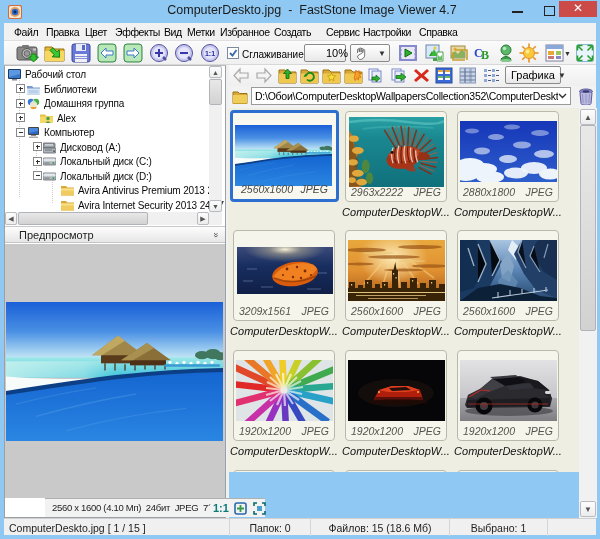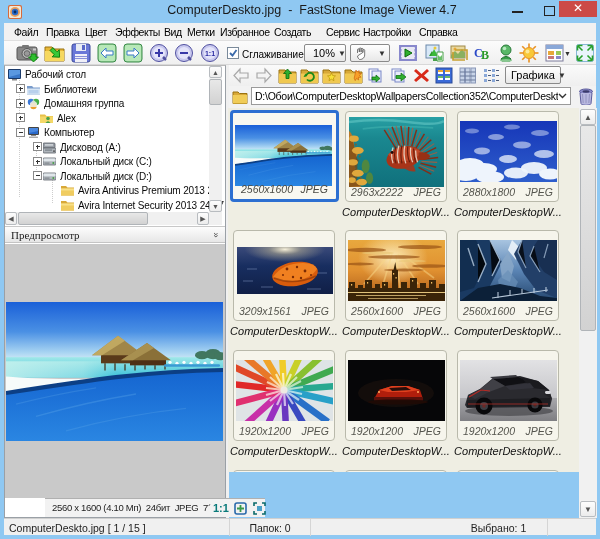--- a/index.html
+++ b/index.html
@@ -131,21 +131,21 @@
 <svg class="t1" style="left:196px;" width="20" height="20" viewBox="0 0 20 20">
       <circle cx="10" cy="10" r="8.5" fill="#c8c8ee" stroke="#5050a0"></circle>
       <circle cx="10" cy="10" r="6" fill="#e4e4fa"></circle>
       <text x="10" y="13" font-size="7" font-weight="bold" fill="#2828a0" text-anchor="middle" font-family="Liberation Sans">1:1</text>
     </svg>
 <div style="position:absolute;left:223px;top:6px;width:12px;height:12px;background:#fff;border:1px solid #7a8a9a;"><svg width="10" height="10" viewBox="0 0 10 10">
         <path d="M2,5 l2.5,2.5 L8.5,2" stroke="#3a6aaa" stroke-width="1.8" fill="none"></path>
       </svg></div>
 <span style="position:absolute;left:238px;top:8px;font-size:10px;">Сглаживание</span>
 <div class="combo" style="position:absolute;left:300px;top:3px;width:42px;">
-      <span style="margin-left:8px;">10%</span>
+      <span style="margin-left:21px;">10%</span>
       <span class="arr">▼</span>
     </div>
 <div class="combo" style="position:absolute;left:346px;top:3px;width:40px;">
       <svg width="12" height="13" viewBox="0 0 12 13" style="margin-left:4px;">
         <path d="M2.5,6 V2.8 a.9,.9 0 0 1 1.8,0 V5 M4.3,5 V1.8 a.9,.9 0 0 1 1.8,0 V5 M6.1,5 V2.2 a.9,.9 0 0 1 1.8,0 V5.4 M7.9,5.4 V3.4 a.9,.9 0 0 1 1.8,0 V8 a4.5,4.5 0 0 1 -4.5,4.5 h-.6 A4.2,4.2 0 0 1 2.5,9 Z" fill="#fff" stroke="#555" stroke-width=".8"></path>
       </svg>
       <span class="arr">▼</span>
     </div>
 <svg class="t1" style="left:394px;" width="20" height="20" viewBox="0 0 20 20">
       <rect x="1" y="2" width="18" height="16" fill="#8888cc"></rect>
@@ -463,21 +463,21 @@
       <div class="sbtn" style="left:0;top:134px;width:13px;height:12px;font-size:7px;">▼</div>
     </div>
     <div class="sb abs" style="left:0;top:146px;width:204px;height:13px;">
       <div class="sbtn" style="left:0;top:0;width:12px;height:13px;font-size:7px;">◀</div>
       <div class="sthumb" style="left:13px;top:0;width:130px;height:13px;"></div>
       <div class="sbtn" style="left:192px;top:0;width:12px;height:13px;font-size:7px;">▶</div>
     </div>
     <div class="sb abs" style="left:204px;top:146px;width:13px;height:13px;"></div>
   </div>
   <div id="prevhdr" class="abs">
-      <span style="margin-left:6px;font-family:Liberation Serif, serif;">Предпросмотр</span>
+      <span style="margin-left:14px;">Предпросмотр</span>
       <span style="margin-left:auto;margin-right:7px;font-size:9px;display:inline-block;transform:rotate(90deg);color:#444;">»</span>
     </div>
   <div id="prevarea" class="abs">
       <svg width="217" height="139" style="position:absolute;left:1px;top:58px;">
         <use href="#beach"></use>
       </svg>
     </div>
   <div id="prevstat" class="abs">
       <span style="position:absolute;left:7px;top:3px;letter-spacing:-0.3px;font-size:9.5px;">2560 x 1600 (4.10 Мп)&nbsp; 24бит&nbsp; JPEG&nbsp; 7´</span>
     <span style="position:absolute;left:168px;color:#0a7a7a;font-weight:bold;font-size:11px;">1:1</span>
@@ -1154,14 +1154,15 @@
 <div class="sbtn" style="left:1px;top:1px;width:16px;height:16px;font-size:8px;">▲</div>
 <div class="sthumb" style="left:1px;top:17px;width:16px;height:206px;"></div>
 <div class="sbtn" style="left:1px;top:393px;width:16px;height:16px;font-size:8px;">▼</div>
 </div>
 
 <div id="statusbar" class="abs">
   <div class="seg" style="left:0;width:226px;justify-content:flex-start;">
       <span style="margin-left:5px;">ComputerDeskto.jpg [ 1 / 15 ]</span>
     </div>
   <div class="seg" style="left:226px;width:81px;">Папок: 0</div>
+  <div class="seg" style="left:307px;width:139px;">Файлов: 15 (18.6 Мб)</div>
   <div class="seg" style="left:446px;width:98px;">Выбрано: 1</div>
 </div>
 
 </body></html>

